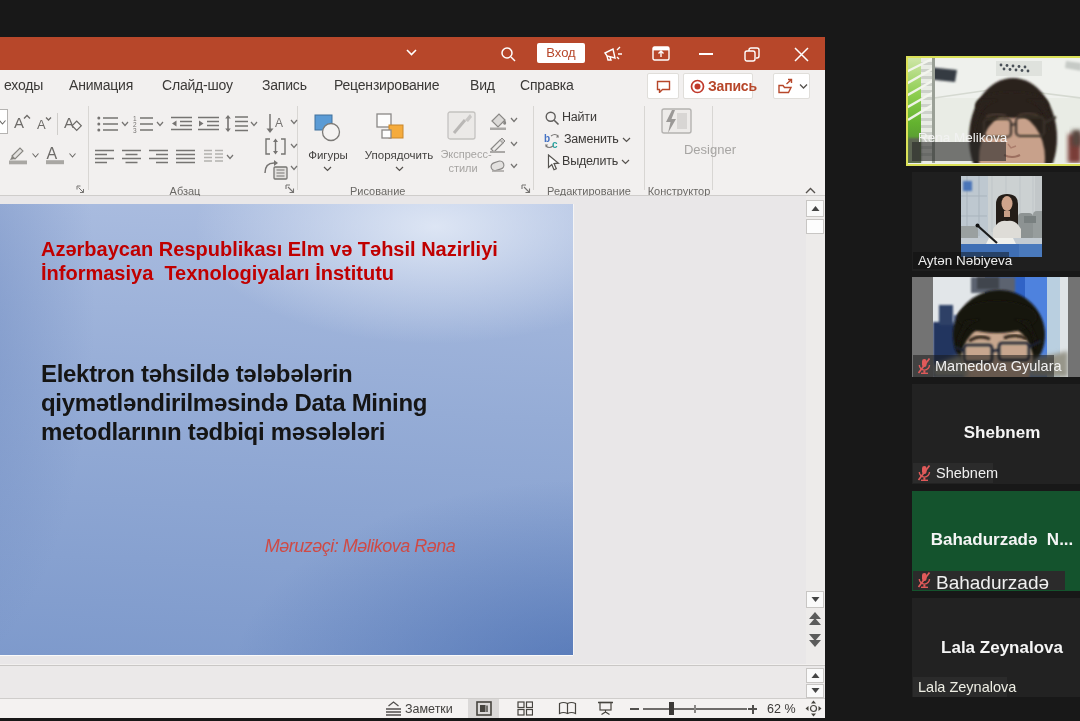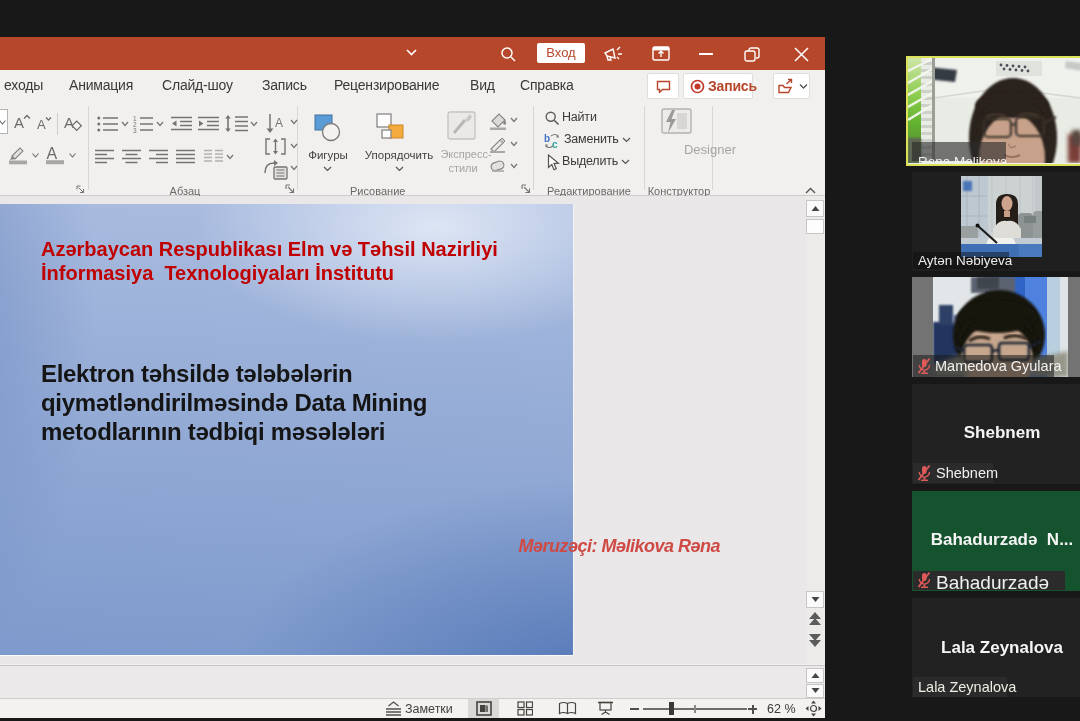--- a/index.html
+++ b/index.html
@@ -323,21 +323,21 @@
     <svg class="abs" style="left:805px;top:87px" width="11" height="8" viewBox="0 0 11 8">
         <path d="M1 6 L5.5 1.5 L10 6" stroke="#56524e" stroke-width="1.4" fill="none"></path>
       </svg>
   </div>
 
   <div class="abs" id="editarea" style="left:0;top:159px;width:825px;height:468px;background:#e9e7e8;">
 
     <div class="abs" id="slide" style="left:0;top:8px;width:573px;height:451px;box-shadow:0 1px 0 #fafafa, 1px 0 0 #f5f4f4;background:radial-gradient(ellipse 42% 26% at 76% 5%, rgba(228,235,247,0.88) 0%, rgba(228,235,247,0) 100%),radial-gradient(ellipse 85% 60% at 104% 106%, rgba(50,91,166,0.55) 0%, rgba(50,91,166,0) 75%),radial-gradient(ellipse 38% 120% at -10% 20%, rgba(98,128,186,0.55) 0%, rgba(98,128,186,0) 70%),linear-gradient(183deg, #abbde0 0%, #95acd6 45%, #7e9acc 100%);">
       <div class="abs" style="left:41px;top:33px;font-size:20px;line-height:24px;font-weight:bold;color:#c00000;">Azərbaycan Respublikası Elm və Təhsil Nazirliyi<br>İnformasiya&nbsp; Texnologiyaları İnstitutu</div>
       <div class="abs" style="left:41px;top:155px;font-size:24px;line-height:29px;font-weight:bold;color:#151515;letter-spacing:-0.3px;">Elektron təhsildə tələbələrin<br>qiymətləndirilməsində Data Mining<br>metodlarının tədbiqi məsələləri</div>
-      <div class="abs" style="left:0;top:332px;width:720px;text-align:right;font-size:18px;font-weight:bold;font-style:italic;color:#cf4a45;letter-spacing:-0.5px;">Məruzəçi: Məlikova Rəna</div>
+      <div class="abs" style="left:0;top:332px;width:720px;text-align:center;font-size:18px;font-weight:normal;font-style:italic;color:#cf4a45;letter-spacing:-0.5px;">Məruzəçi: Məlikova Rəna</div>
     </div>
 
     <div class="abs" style="left:806px;top:0;width:19px;height:468px;background:#edebea;"></div>
     <div class="abs" style="left:806px;top:4px;width:18px;height:17px;background:#fafafa;border:1px solid #c8c6c4;"></div>
     <svg class="abs" style="left:811px;top:9px" width="9" height="7" viewBox="0 0 9 7">
         <path d="M4.5 1 L8.5 6 H0.5 Z" fill="#444"></path>
       </svg>
     <div class="abs" style="left:806px;top:23px;width:18px;height:15px;background:#fdfdfd;border:1px solid #c8c6c4;"></div>
     <div class="abs" style="left:806px;top:395px;width:18px;height:17px;background:#fafafa;border:1px solid #c8c6c4;"></div>
     <svg class="abs" style="left:811px;top:400px" width="9" height="7" viewBox="0 0 9 7">
@@ -487,21 +487,21 @@
           <rect x="76" y="61" width="27" height="18" rx="4"></rect>
           <rect x="108" y="59" width="28" height="19" rx="4"></rect>
           <path d="M103 67 L108 66 M136 65 L148 59"></path>
         </g>
       <path d="M100 86 L103 90 L108 88" stroke="#ab7d6c" stroke-width="1.4" fill="none"></path>
       <path d="M96 97 Q104 101 112 97" stroke="#9c6f5f" stroke-width="2" fill="none"></path>
       <rect x="160" y="76" width="13" height="29" fill="#7a3c38" filter="url(#b2)"></rect>
       <rect x="164" y="72" width="9" height="16" fill="#574740" filter="url(#b2)"></rect>
     </svg>
     <div class="abs" style="left:4px;top:84px;width:94px;height:19px;background:rgba(42,42,42,0.62);"></div>
-    <div class="abs" style="left:10px;top:96px;font-size:13.5px;color:#f2f2f2;">Rena Melikova</div>
+    <div class="abs" style="left:10px;top:72px;font-size:13.5px;color:#f2f2f2;">Rena Melikova</div>
   </div>
 
   <div class="abs" style="left:912px;top:172px;width:168px;height:99px;background:#1f1f1f;overflow:hidden;">
     <svg class="abs" style="left:49px;top:4px" width="81" height="81" viewBox="0 0 81 81">
       <rect x="0" y="0" width="81" height="62" fill="#ccd1d2"></rect>
       <rect x="0" y="0" width="27" height="62" fill="#bec8d0"></rect>
       <g stroke="#a9b4bd" stroke-width="1">
           <path d="M6 0 V60 M18 0 V60 M0 20 H26 M0 40 H26"></path>
         </g>
       <rect x="2" y="5" width="9" height="10" fill="#4a74b8" filter="url(#b1)"></rect>

